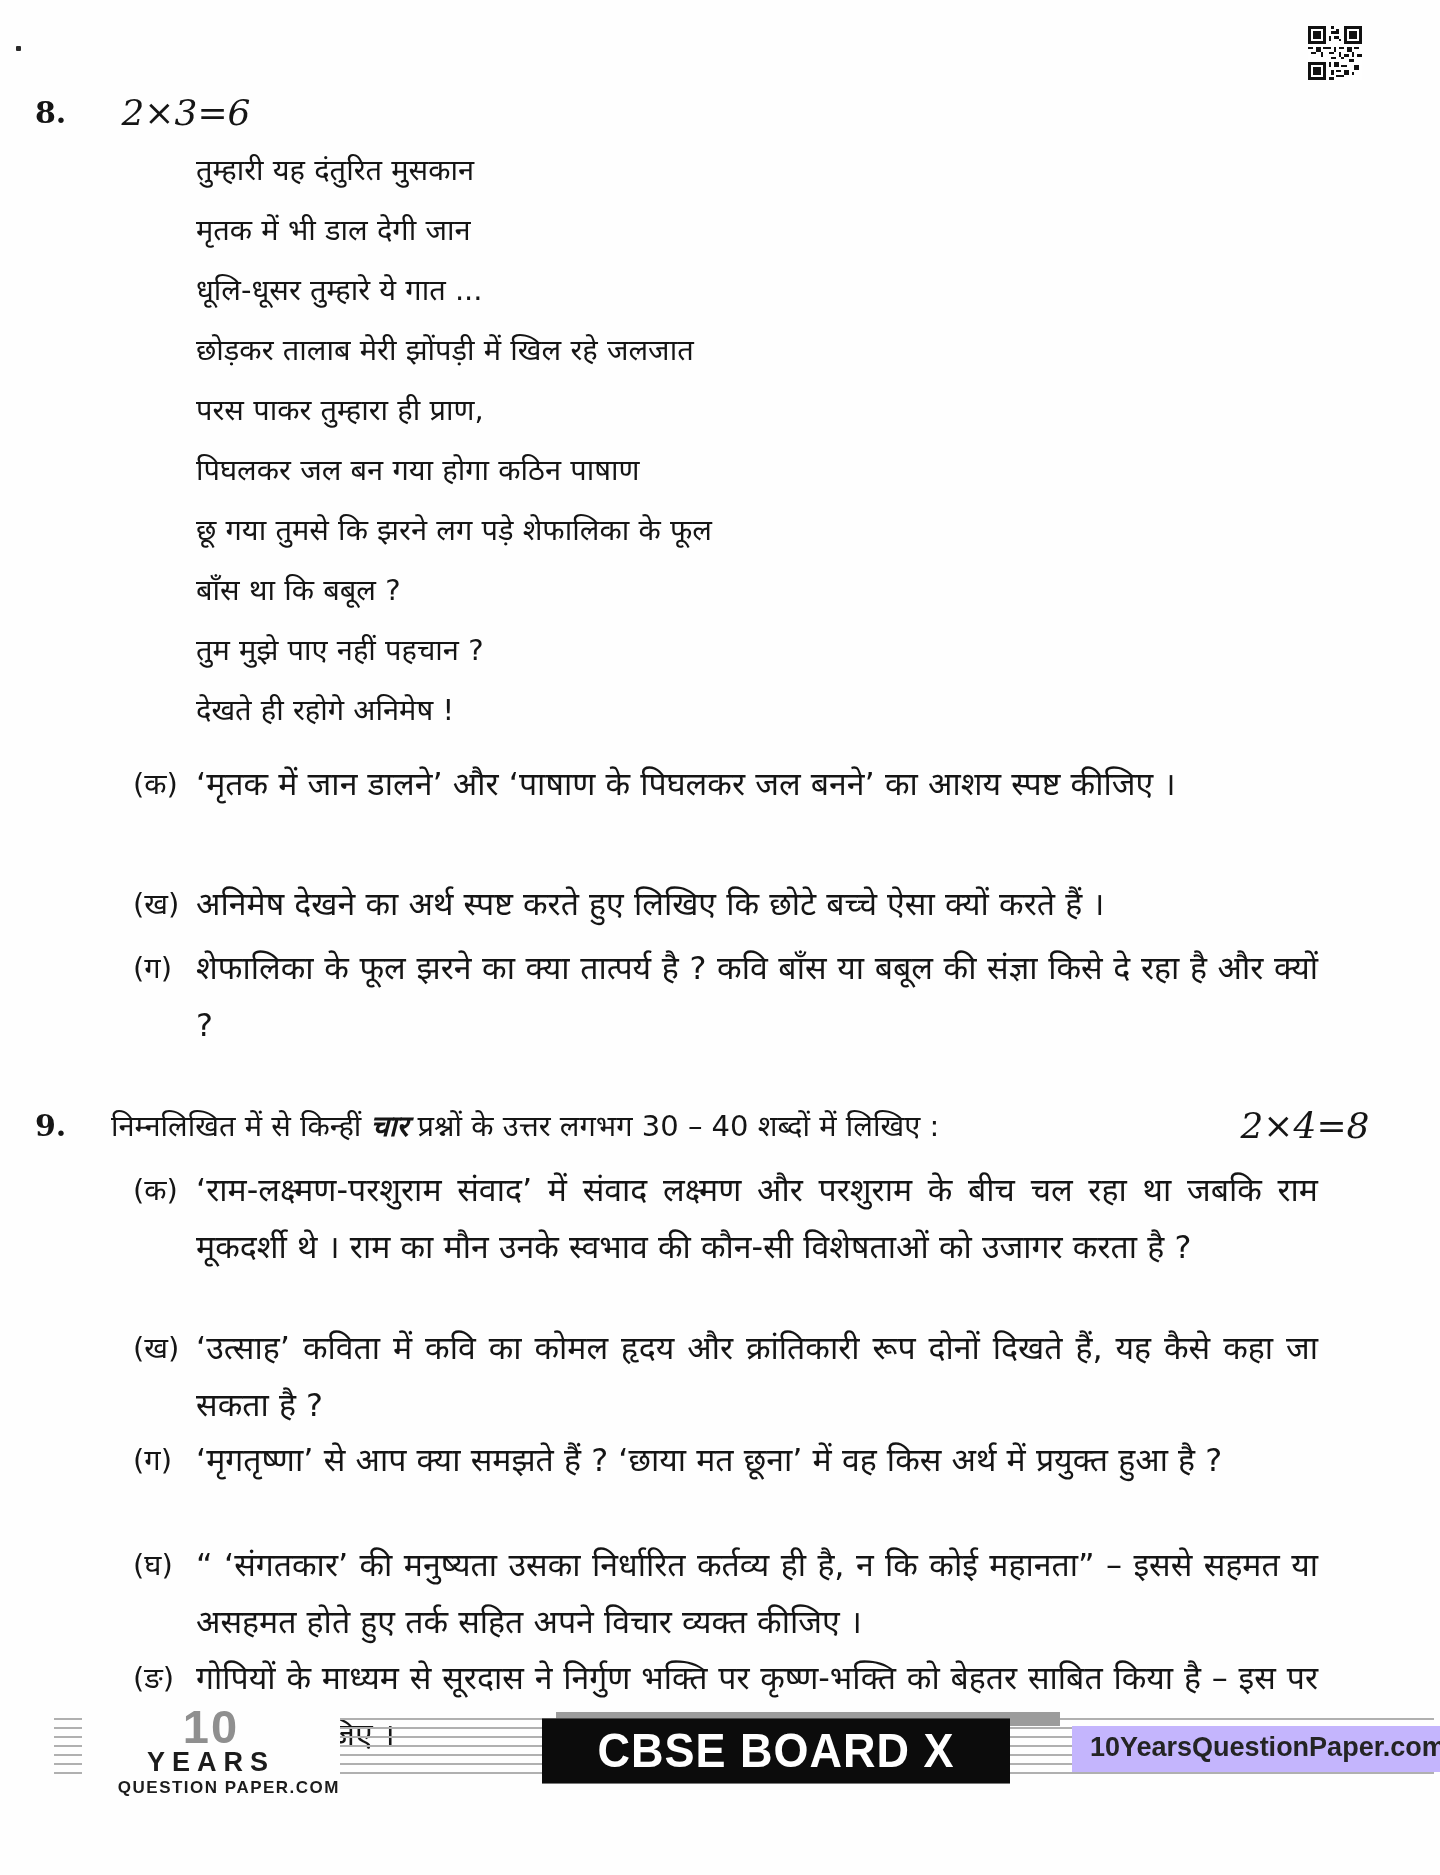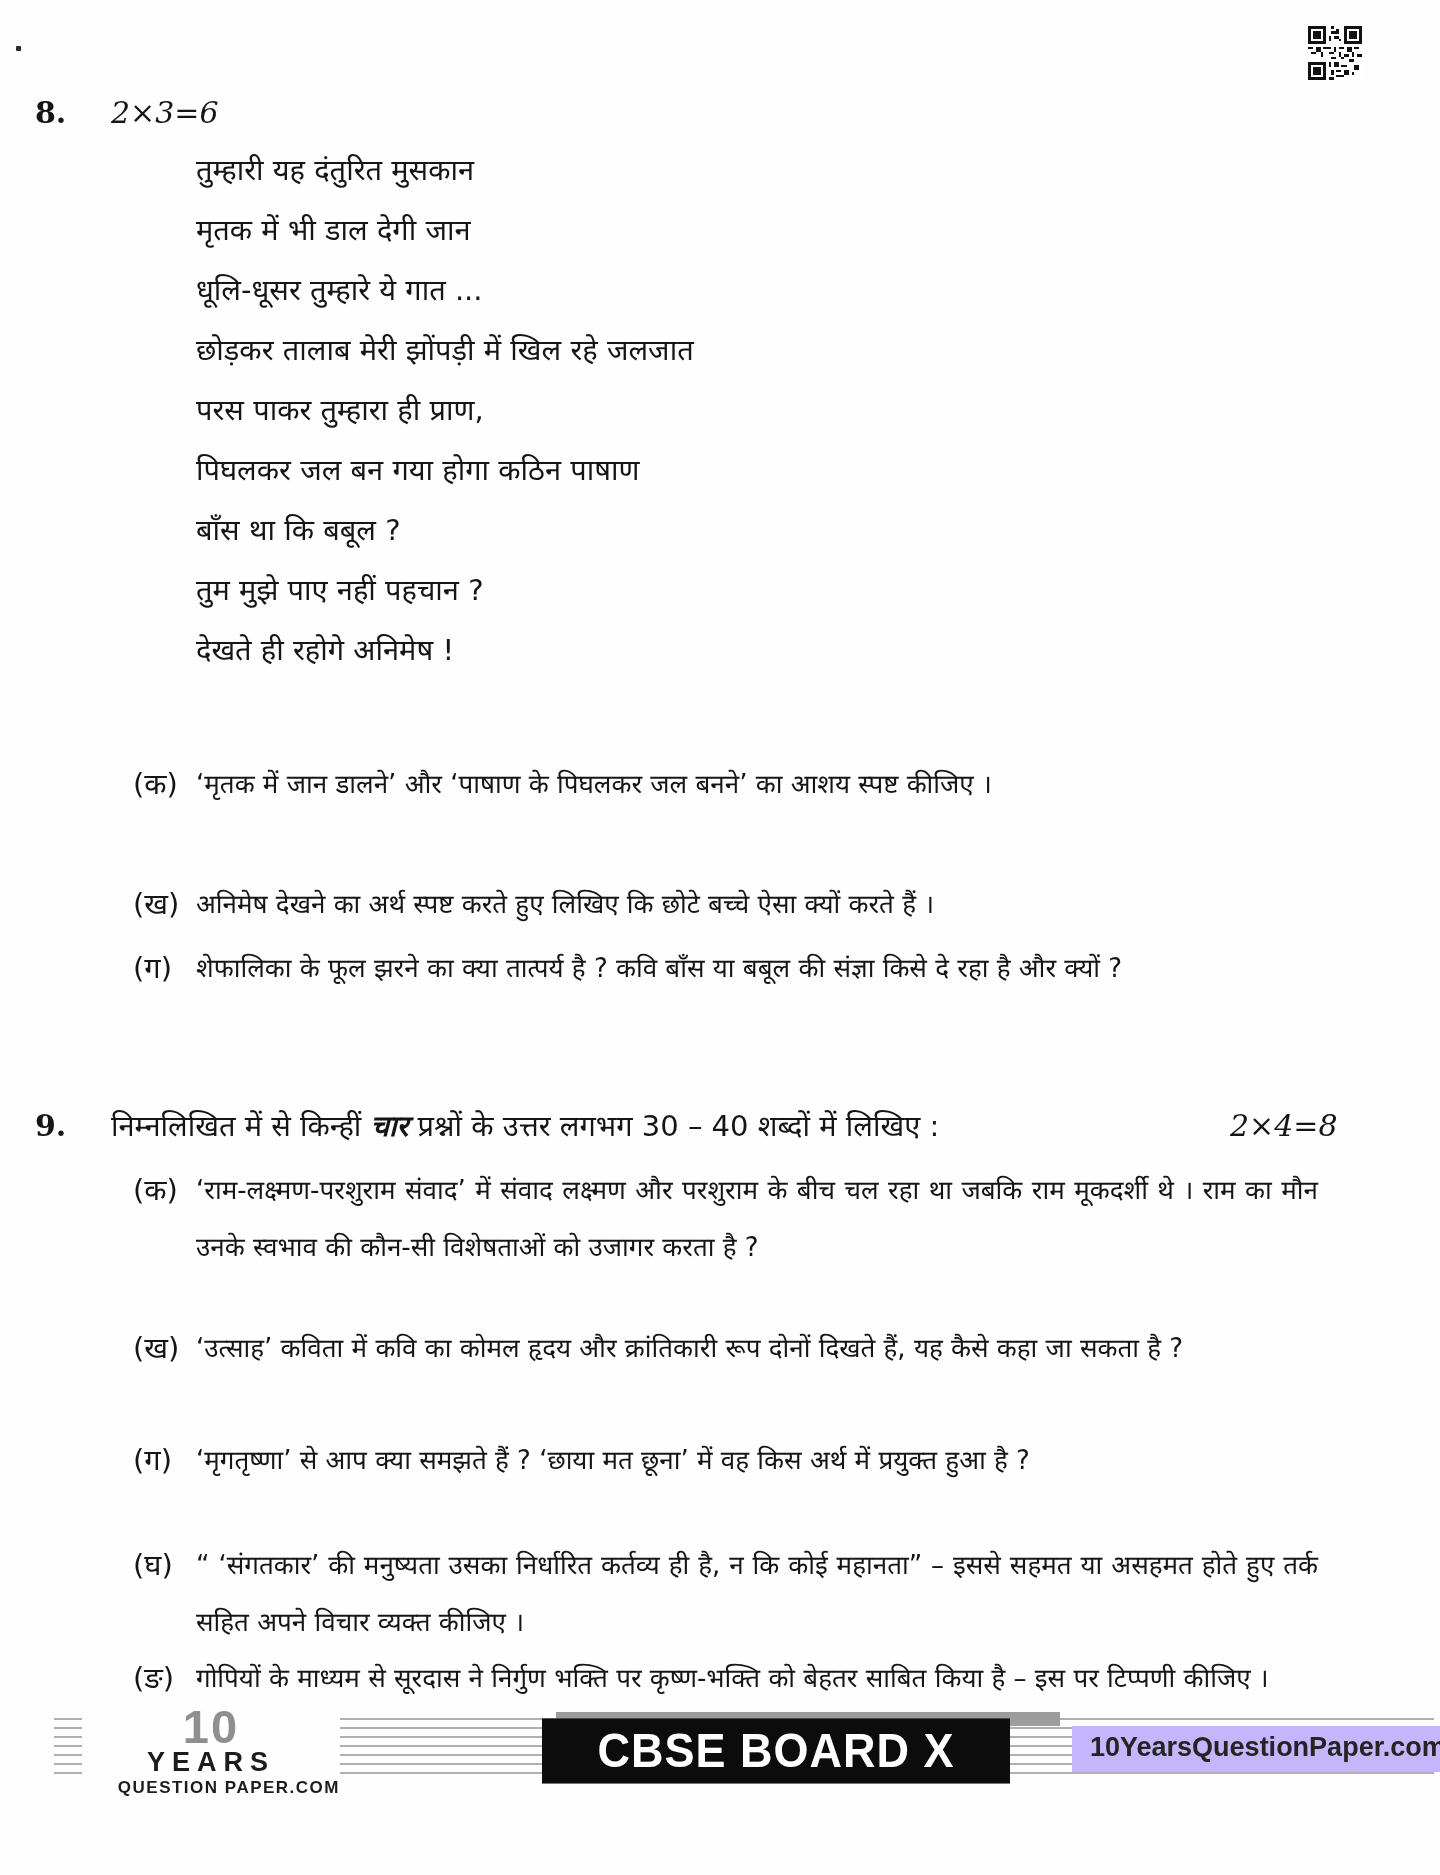--- a/index.html
+++ b/index.html
@@ -26,40 +26,40 @@
     position: absolute; left: 35px; width: 1345px;
     display: flex; align-items: flex-start;
   }
   .q-num {
     width: 76px; flex: 0 0 76px;
     font-family: "DejaVu Serif", serif;
     font-weight: bold; font-size: 30px; line-height: 46px;
   }
   .q-title { flex: 1 1 auto; font-size: 29px; line-height: 46px; }
   .q-marks {
-    flex: 0 0 150px; width: 150px; text-align: left;
+    flex: 0 0 150px; width: 150px; text-align: center;
     font-family: "DejaVu Serif", serif; font-style: italic;
-    font-size: 30px; line-height: 46px; white-space: nowrap;
+    font-size: 36px; line-height: 46px; white-space: nowrap;
   }
   .bold-word { font-weight: bold; font-style: italic; }
   
   .poem { position: absolute; left: 196px; top: 140px; font-size: 29px; }
   .poem-line { height: 60px; line-height: 60px; white-space: nowrap; }
   
   .subq {
     position: absolute; left: 133px; width: 1185px;
     display: flex; align-items: flex-start;
   }
   .subq-label {
     flex: 0 0 63px; width: 63px;
     font-size: 29px; line-height: 57px; white-space: nowrap;
   }
   .subq-text {
     flex: 1 1 auto;
-    font-size: 26px; line-height: 57px;
+    font-size: 32px; line-height: 57px;
     text-align: justify;
   }
   
   .footer { position: absolute; left: 0; top: 1704px; width: 1440px; height: 97px; margin-left: 24px; }
   .stripes {
     position: absolute; left: 30px; top: 14px; width: 1380px; height: 62px;
     background: repeating-linear-gradient(to bottom,
       #b0b0b0 0px, #b0b0b0 2px, transparent 2px, transparent 9px);
   }
   .logo {
@@ -168,20 +168,21 @@
     <div class="q-marks">2×3=6</div>
   </div>
 
   <div class="poem">
     <div class="poem-line">तुम्हारी यह दंतुरित मुसकान</div>
     <div class="poem-line">मृतक में भी डाल देगी जान</div>
     <div class="poem-line">धूलि-धूसर तुम्हारे ये गात ...</div>
     <div class="poem-line">छोड़कर तालाब मेरी झोंपड़ी में खिल रहे जलजात</div>
     <div class="poem-line">परस पाकर तुम्हारा ही प्राण,</div>
     <div class="poem-line">पिघलकर जल बन गया होगा कठिन पाषाण</div>
+    <div class="poem-line">छू गया तुमसे कि झरने लग पड़े शेफालिका के फूल</div>
     <div class="poem-line">बाँस था कि बबूल ?</div>
     <div class="poem-line">तुम मुझे पाए नहीं पहचान ?</div>
     <div class="poem-line">देखते ही रहोगे अनिमेष !</div>
   </div>
 
   <div class="subq" style="top:756px;">
     <div class="subq-label">(क)</div>
     <div class="subq-text">‘मृतक में जान डालने’ और ‘पाषाण के पिघलकर जल बनने’ का आशय स्पष्ट कीजिए ।</div>
   </div>
   <div class="subq" style="top:876px;">

